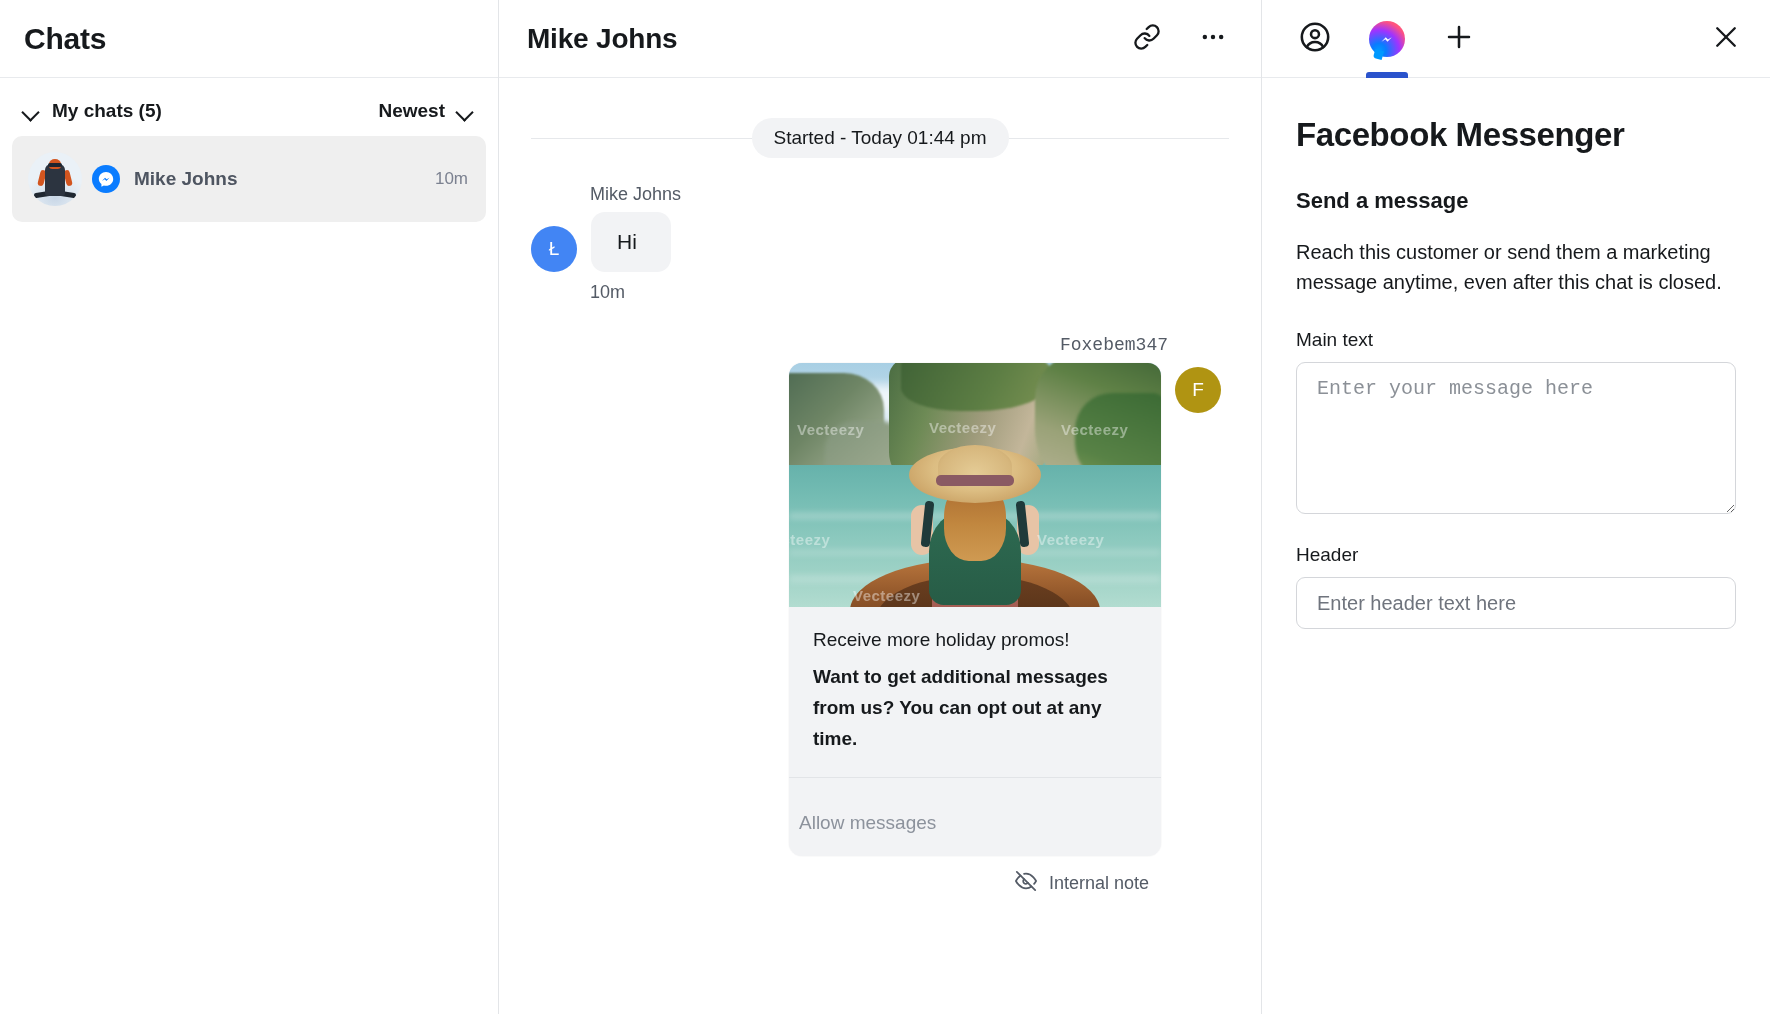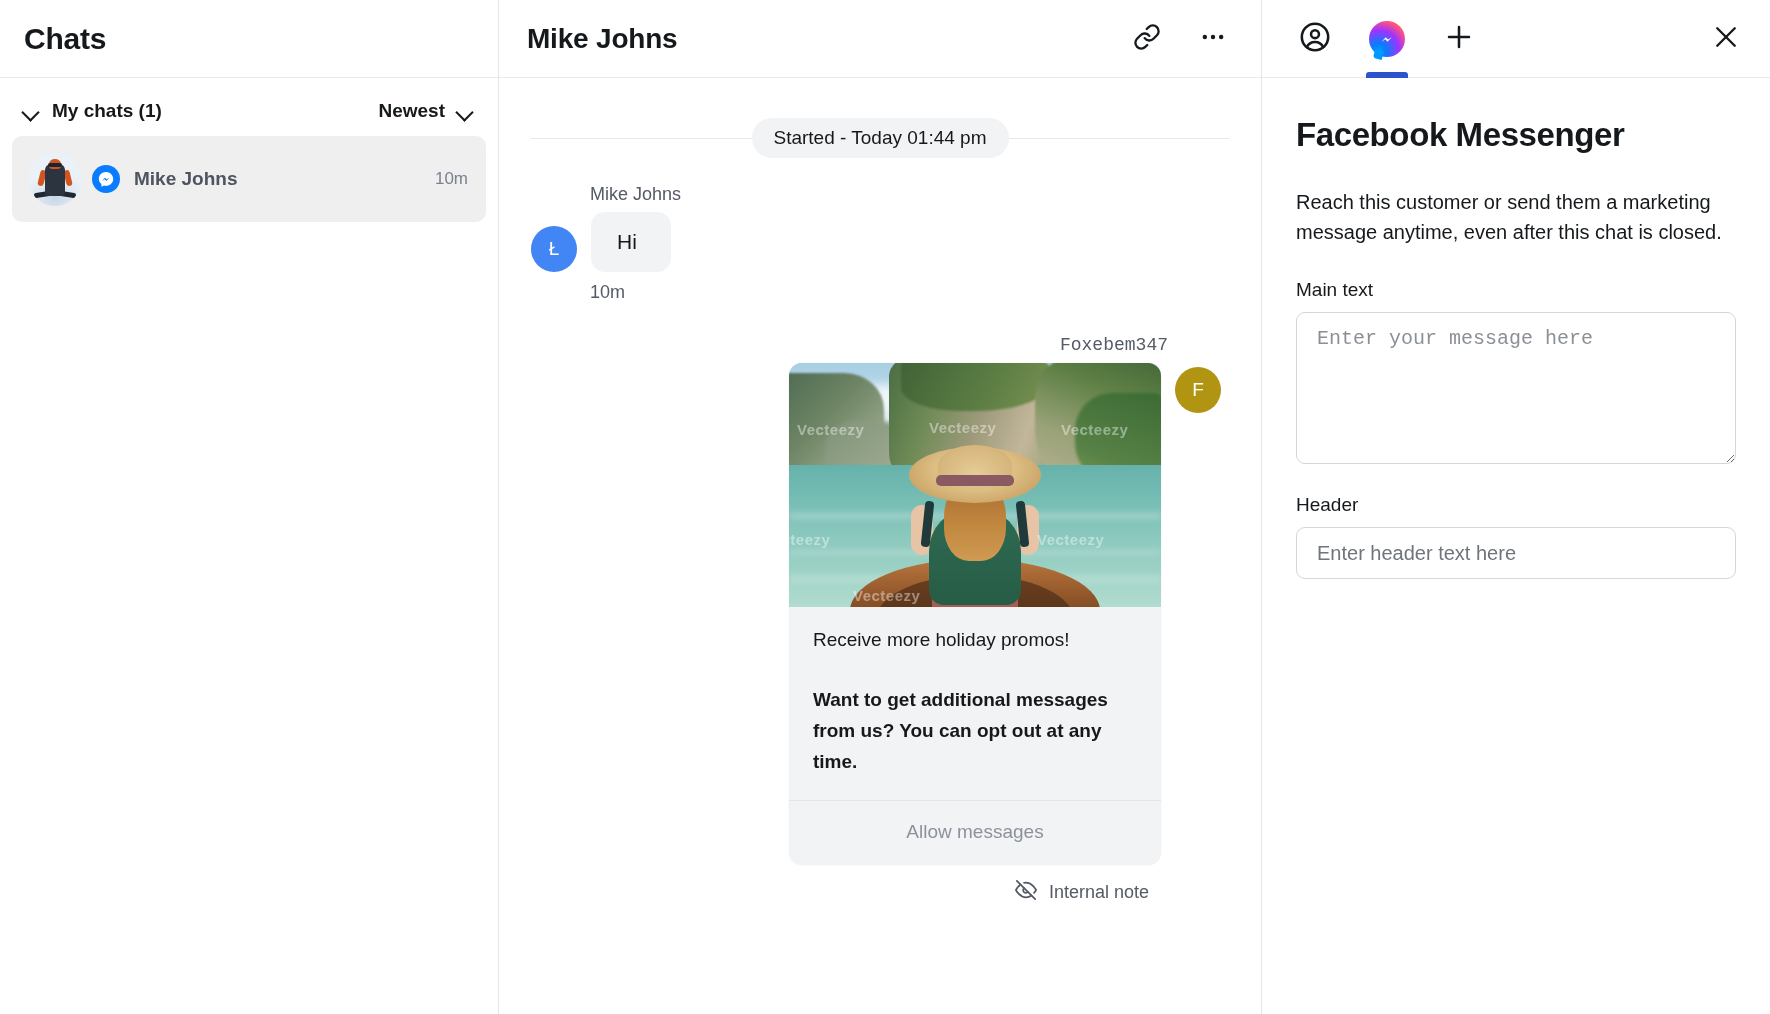--- a/index.html
+++ b/index.html
@@ -436,34 +436,34 @@
     white-space: nowrap;
     pointer-events: none;
   }
   .promo-text {
     padding: 20px 24px 22px 24px;
     background: #f2f3f5;
   }
   .promo-line1 {
     font-size: 19px;
     color: #16191c;
-    margin-bottom: 31px;
+    margin-bottom: 8px;
     line-height: 1.35;
   }
   .promo-line2 {
     font-size: 19px;
     font-weight: bold;
     color: #16191c;
     line-height: 1.65;
   }
   .promo-action {
     border-top: 1px solid #e2e4e7;
     background: #f2f3f5;
-    text-align: center;
-    padding: 20px 10px 22px 10px;
+    text-align: left;
+    padding: 34px 10px 22px 10px;
     font-size: 19px;
     color: #8c929c;
     cursor: pointer;
   }
   .out-avatar {
     width: 46px; height: 46px;
     flex: 0 0 46px;
     border-radius: 50%;
     background: #b09412;
     color: #fff;
@@ -616,21 +616,21 @@
 <div class="app">
 
   <aside class="sidebar">
     <div class="sidebar-header">
       <div class="sidebar-title">Chats</div>
     </div>
 
     <div class="chats-subheader">
       <div class="my-chats">
         <span class="chev"></span>
-        <span class="my-chats-label">My chats (1)</span>
+        <span class="my-chats-label">My chats (5)</span>
       </div>
       <div class="sort-control">
         <span class="sort-label">Newest</span>
         <span class="chev"></span>
       </div>
     </div>
 
     <div class="chat-list">
       <div class="chat-item">
         <div class="avatar-wrap">
@@ -790,20 +790,21 @@
           <svg width="30" height="30" viewBox="0 0 24 24" fill="none" stroke="#16191c" stroke-width="1.9" stroke-linecap="round">
             <line x1="5" y1="5" x2="19" y2="19"></line>
             <line x1="19" y1="5" x2="5" y2="19"></line>
           </svg>
         </span>
       </button>
     </div>
 
     <div class="rp-body">
       <h1 class="rp-title">Facebook Messenger</h1>
+      <h2 class="rp-subtitle">Send a message</h2>
       <p class="rp-desc">Reach this customer or send them a marketing message anytime, even after this chat is closed.</p>
 
       <div class="field-block">
         <div class="field-label">Main text</div>
         <textarea class="textarea-input" placeholder="Enter your message here" style=""></textarea>
       </div>
 
       <div class="field-block">
         <div class="field-label">Header</div>
         <input class="text-input" type="text" placeholder="Enter header text here" style="">

